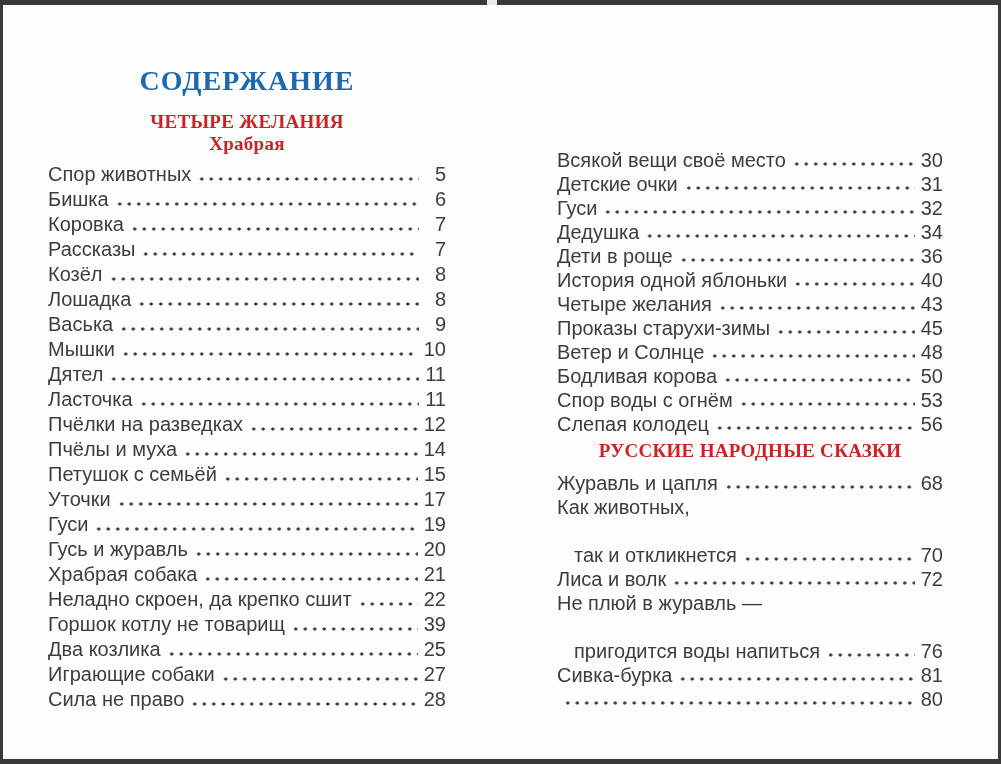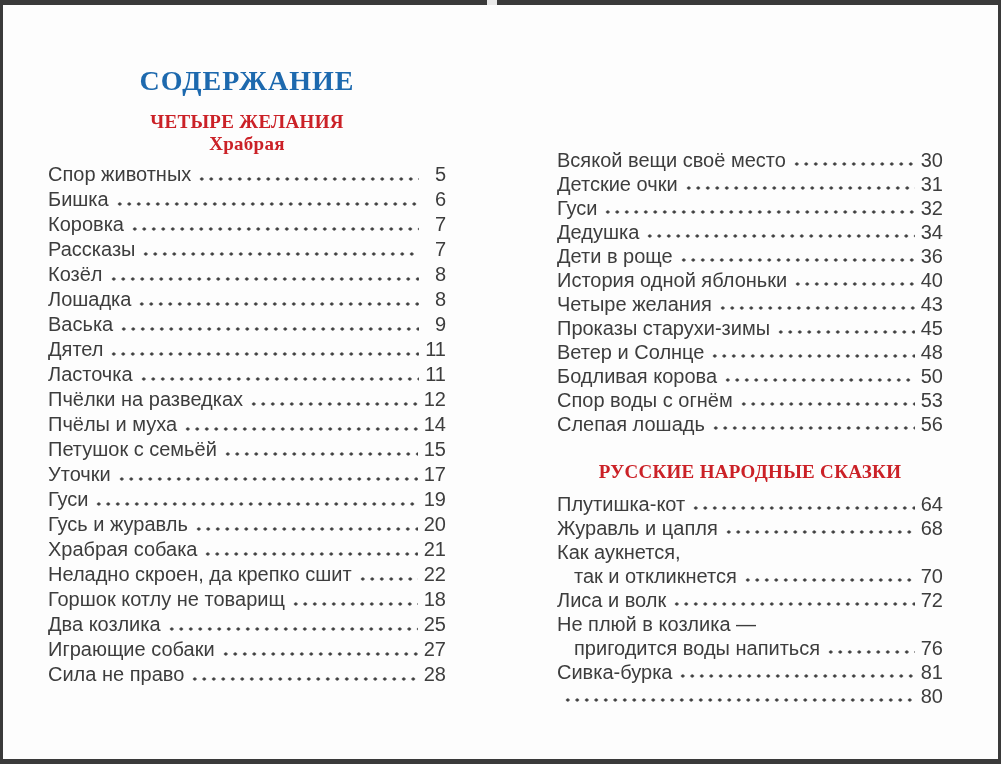--- a/index.html
+++ b/index.html
@@ -30,35 +30,35 @@
   .col-left{left:48px;top:50px;width:398px;margin-top:14px;}
   .col-right{left:557px;top:148px;width:386px;}
   .toc-title{
     margin:0;text-align:center;
     font-family:"Liberation Serif","DejaVu Serif",serif;
     font-weight:700;font-size:28px;line-height:34px;
     letter-spacing:1px;color:var(--blue);
   }
   .heading-block{text-align:center;}
   .col-left .heading-block{margin-top:13px;}
-  .col-right .heading-block{margin-top:25px;margin-bottom:9px;}
+  .col-right .heading-block{margin-top:4px;margin-bottom:9px;}
   .toc-heading{
     font-family:"Liberation Serif","DejaVu Serif",serif;
     font-weight:700;font-size:19px;line-height:22px;
     letter-spacing:.3px;color:var(--red);
   }
   .col-left .entries{margin-top:7px;}
   .row{
     display:flex;align-items:baseline;
     font-size:20px;white-space:nowrap;
   }
   .col-left .row{line-height:25px;}
   .col-right .row{line-height:24px;}
   .row .t{flex:0 0 auto;}
-  .row.indent{padding-left:17px;}
+  .row.indent{padding-left:17px;margin-top:24px;}
   .dots{
     flex:1 1 auto;align-self:stretch;min-width:18px;
     margin:0 6px 0 4px;
     background-image:radial-gradient(circle,var(--text) 1.4px,transparent 1.8px);
     background-size:9.5px 6px;
     background-repeat:repeat-x;
     background-position:left 2px bottom 5px;
   }
   .pg{flex:0 0 auto;min-width:21px;text-align:right;}
 </style>
@@ -105,20 +105,25 @@
           <span class="t">Лошадка</span>
           <span class="dots"></span>
           <span class="pg">8</span>
         </div>
         <div class="row">
           <span class="t">Васька</span>
           <span class="dots"></span>
           <span class="pg">9</span>
         </div>
         <div class="row">
+          <span class="t">Мышки</span>
+          <span class="dots"></span>
+          <span class="pg">10</span>
+        </div>
+        <div class="row">
           <span class="t">Дятел</span>
           <span class="dots"></span>
           <span class="pg">11</span>
         </div>
         <div class="row">
           <span class="t">Ласточка</span>
           <span class="dots"></span>
           <span class="pg">11</span>
         </div>
         <div class="row">
@@ -157,21 +162,21 @@
           <span class="pg">21</span>
         </div>
         <div class="row">
           <span class="t">Неладно скроен, да крепко сшит</span>
           <span class="dots"></span>
           <span class="pg">22</span>
         </div>
         <div class="row">
           <span class="t">Горшок котлу не товарищ</span>
           <span class="dots"></span>
-          <span class="pg">18</span>
+          <span class="pg">39</span>
         </div>
         <div class="row">
           <span class="t">Два козлика</span>
           <span class="dots"></span>
           <span class="pg">25</span>
         </div>
         <div class="row">
           <span class="t">Играющие собаки</span>
           <span class="dots"></span>
           <span class="pg">27</span>
@@ -234,54 +239,49 @@
           <span class="t">Бодливая корова</span>
           <span class="dots"></span>
           <span class="pg">50</span>
         </div>
         <div class="row">
           <span class="t">Спор воды с огнём</span>
           <span class="dots"></span>
           <span class="pg">53</span>
         </div>
         <div class="row">
-          <span class="t">Слепая лошадь</span>
+          <span class="t">Слепая колодец</span>
           <span class="dots"></span>
           <span class="pg">56</span>
         </div>
       </div>
       <div class="heading-block">
         <div class="toc-heading">РУССКИЕ НАРОДНЫЕ СКАЗКИ</div>
       </div>
       <div class="entries">
         <div class="row">
-          <span class="t">Плутишка-кот</span>
-          <span class="dots"></span>
-          <span class="pg">64</span>
-        </div>
-        <div class="row">
           <span class="t">Журавль и цапля</span>
           <span class="dots"></span>
           <span class="pg">68</span>
         </div>
         <div class="row">
-          <span class="t">Как аукнется,</span>
+          <span class="t">Как животных,</span>
         </div>
         <div class="row indent">
           <span class="t">так и откликнется</span>
           <span class="dots"></span>
           <span class="pg">70</span>
         </div>
         <div class="row">
           <span class="t">Лиса и волк</span>
           <span class="dots"></span>
           <span class="pg">72</span>
         </div>
         <div class="row">
-          <span class="t">Не плюй в козлика —</span>
+          <span class="t">Не плюй в журавль —</span>
         </div>
         <div class="row indent">
           <span class="t">пригодится воды напиться</span>
           <span class="dots"></span>
           <span class="pg">76</span>
         </div>
         <div class="row">
           <span class="t">Сивка-бурка</span>
           <span class="dots"></span>
           <span class="pg">81</span>

